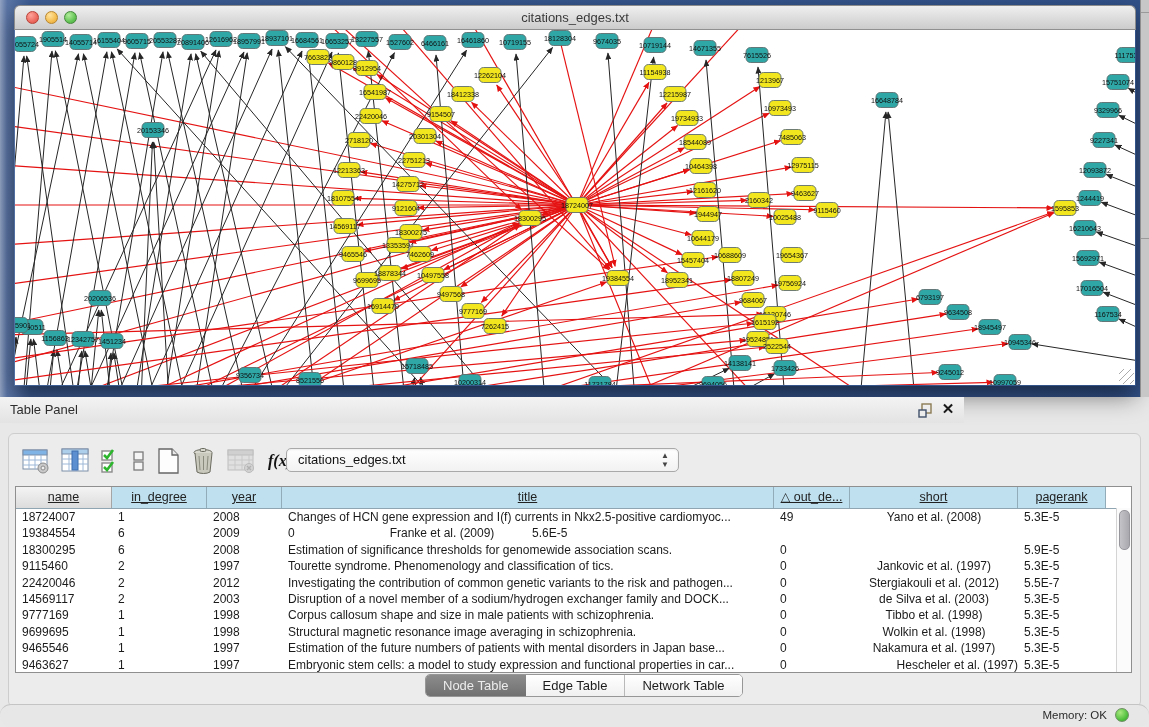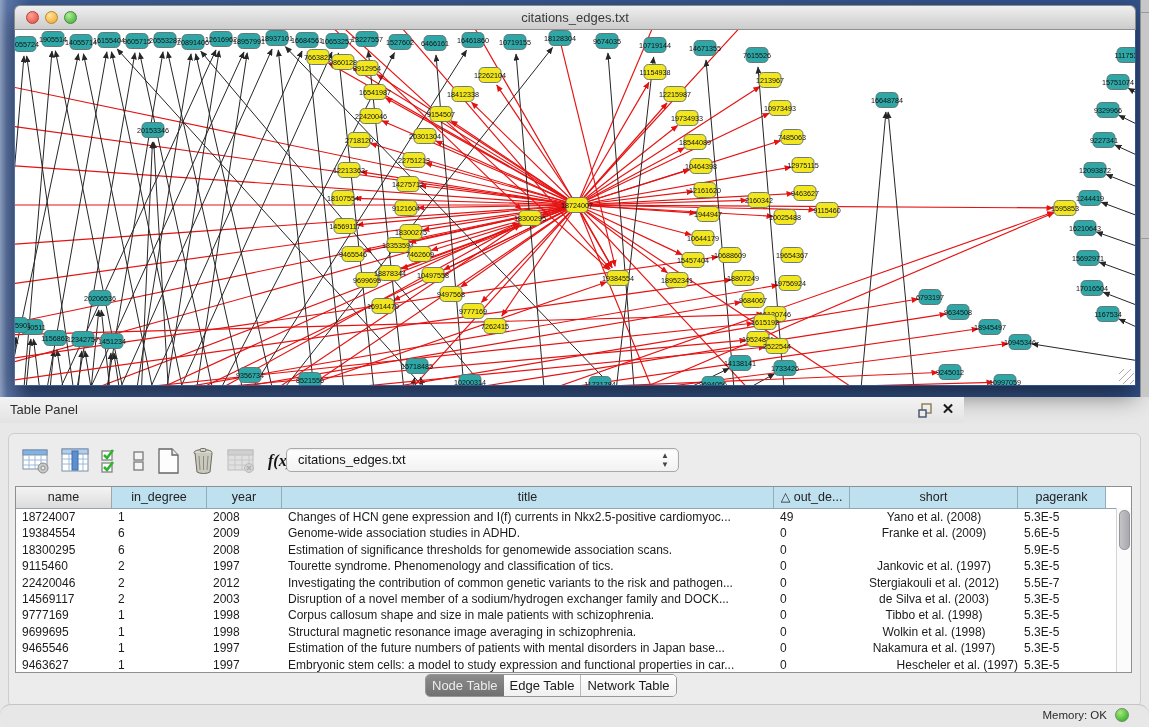--- a/index.html
+++ b/index.html
@@ -43,36 +43,36 @@
   .tool{margin-right:9px;display:block;}
   .fx{font-family:"Liberation Serif",serif;font-style:italic;font-weight:bold;font-size:16px;color:#111;
      margin-right:12px;margin-left:3px;}
   .combo{position:absolute;left:277px;top:14px;width:393px;height:24px;background:linear-gradient(#FFFFFF,#F2F2F2);
     border:1px solid #A9A9A9;border-radius:5px;box-sizing:border-box;box-shadow:inset 0 1px 2px rgba(0,0,0,.08);}
   .combo-text{position:absolute;left:11px;top:0;line-height:22px;font-size:13px;color:#111;}
   .combo-arrows{position:absolute;right:9px;top:2px;font-size:8px;line-height:9px;color:#444;text-align:center;}
 
   .tablewrap{position:absolute;left:6px;top:52px;width:1117px;height:187px;background:#FFFFFF;
     border:1px solid #8F8F8F;box-sizing:border-box;overflow:hidden;}
-  .thead{display:flex;height:21px;background:#86efac;border-bottom:1px solid #8FA6B2;}
+  .thead{display:flex;height:21px;background:#86efac;border-bottom:1px solid #8FA6B2;text-decoration:underline;}
   .th{box-sizing:border-box;height:21px;line-height:20px;font-size:12.5px;text-align:center;
     background:#BEE0EF;border-right:1px solid #93ACBA;overflow:hidden;white-space:nowrap;}
   .th.gray{background:linear-gradient(#F4F4F4,#DCDCDC);border-right:1px solid #A5A5A5;}
   .th.filler{background:#FFFFFF;border-right:none;flex:1;}
   .trow{display:flex;height:16.4px;}
   .td{box-sizing:border-box;line-height:16.4px;font-size:12px;white-space:nowrap;overflow:hidden;
      padding-left:6px;color:#1B1B1B;}
   .td.center{text-align:center;padding-left:0;}
   .vscroll{position:absolute;right:0;top:21px;width:14px;height:164px;background:#FBFBFB;border-left:1px solid #D4D4D4;}
   .vthumb{position:absolute;left:2px;top:2px;width:9px;height:38px;border-radius:5px;
     background:linear-gradient(90deg,#C4C4C8,#A8A8AE);border:1px solid #96969C;}
 
   .tabs{position:absolute;left:416px;top:240px;height:23px;display:flex;border:1px solid #979797;
     border-radius:5px;overflow:hidden;background:#FFFFFF;box-sizing:border-box;}
-  .tab{height:23px;line-height:21px;font-size:13px;padding:0 6px;background:linear-gradient(#FFFFFF,#EFEFEF);color:#1C1C1C;}
+  .tab{height:23px;line-height:21px;font-size:13px;padding:0 17px;background:linear-gradient(#FFFFFF,#EFEFEF);color:#1C1C1C;}
   .tab.active{background:linear-gradient(#8C8C8C,#6E6E6E);color:#ECECEC;}
   .tab.sep{border-left:1px solid #B9B9B9;}
 
   .statusbar{position:absolute;left:0;bottom:0;width:1149px;height:22px;background:#E7E7E7;border-top:1px solid #C4C4C4;border-radius:11px;}
   .mem-label{position:absolute;right:42px;top:4px;font-size:11.5px;color:#2B2B2B;}
   .mem-dot{position:absolute;right:20px;top:3px;width:14px;height:14px;border-radius:50%;
     background:radial-gradient(circle at 35% 30%,#A8E87E,#4DBE3C 65%,#379E2C);border:1px solid #6E8F63;box-sizing:border-box;}
 </style>
 </head>
 <body>
@@ -800,21 +800,20 @@
             <div class="td" style="width: 75px;">2008</div>
             <div class="td" style="width: 492px;">Changes of HCN gene expression and I(f) currents in Nkx2.5-positive cardiomyoc...</div>
             <div class="td" style="width: 76px;">49</div>
             <div class="td center" style="width: 168px;">Yano et al. (2008)</div>
             <div class="td" style="width: 88px;">5.3E-5</div>
           </div>
           <div class="trow">
             <div class="td" style="width: 96px;">19384554</div>
             <div class="td" style="width: 95px;">6</div>
             <div class="td" style="width: 75px;">2009</div>
-            <div class="td" style="width: 492px;">Genome-wide association studies in ADHD.</div>
             <div class="td" style="width: 76px;">0</div>
             <div class="td center" style="width: 168px;">Franke et al. (2009)</div>
             <div class="td" style="width: 88px;">5.6E-5</div>
           </div>
           <div class="trow">
             <div class="td" style="width: 96px;">18300295</div>
             <div class="td" style="width: 95px;">6</div>
             <div class="td" style="width: 75px;">2008</div>
             <div class="td" style="width: 492px;">Estimation of significance thresholds for genomewide association scans.</div>
             <div class="td" style="width: 76px;">0</div>

